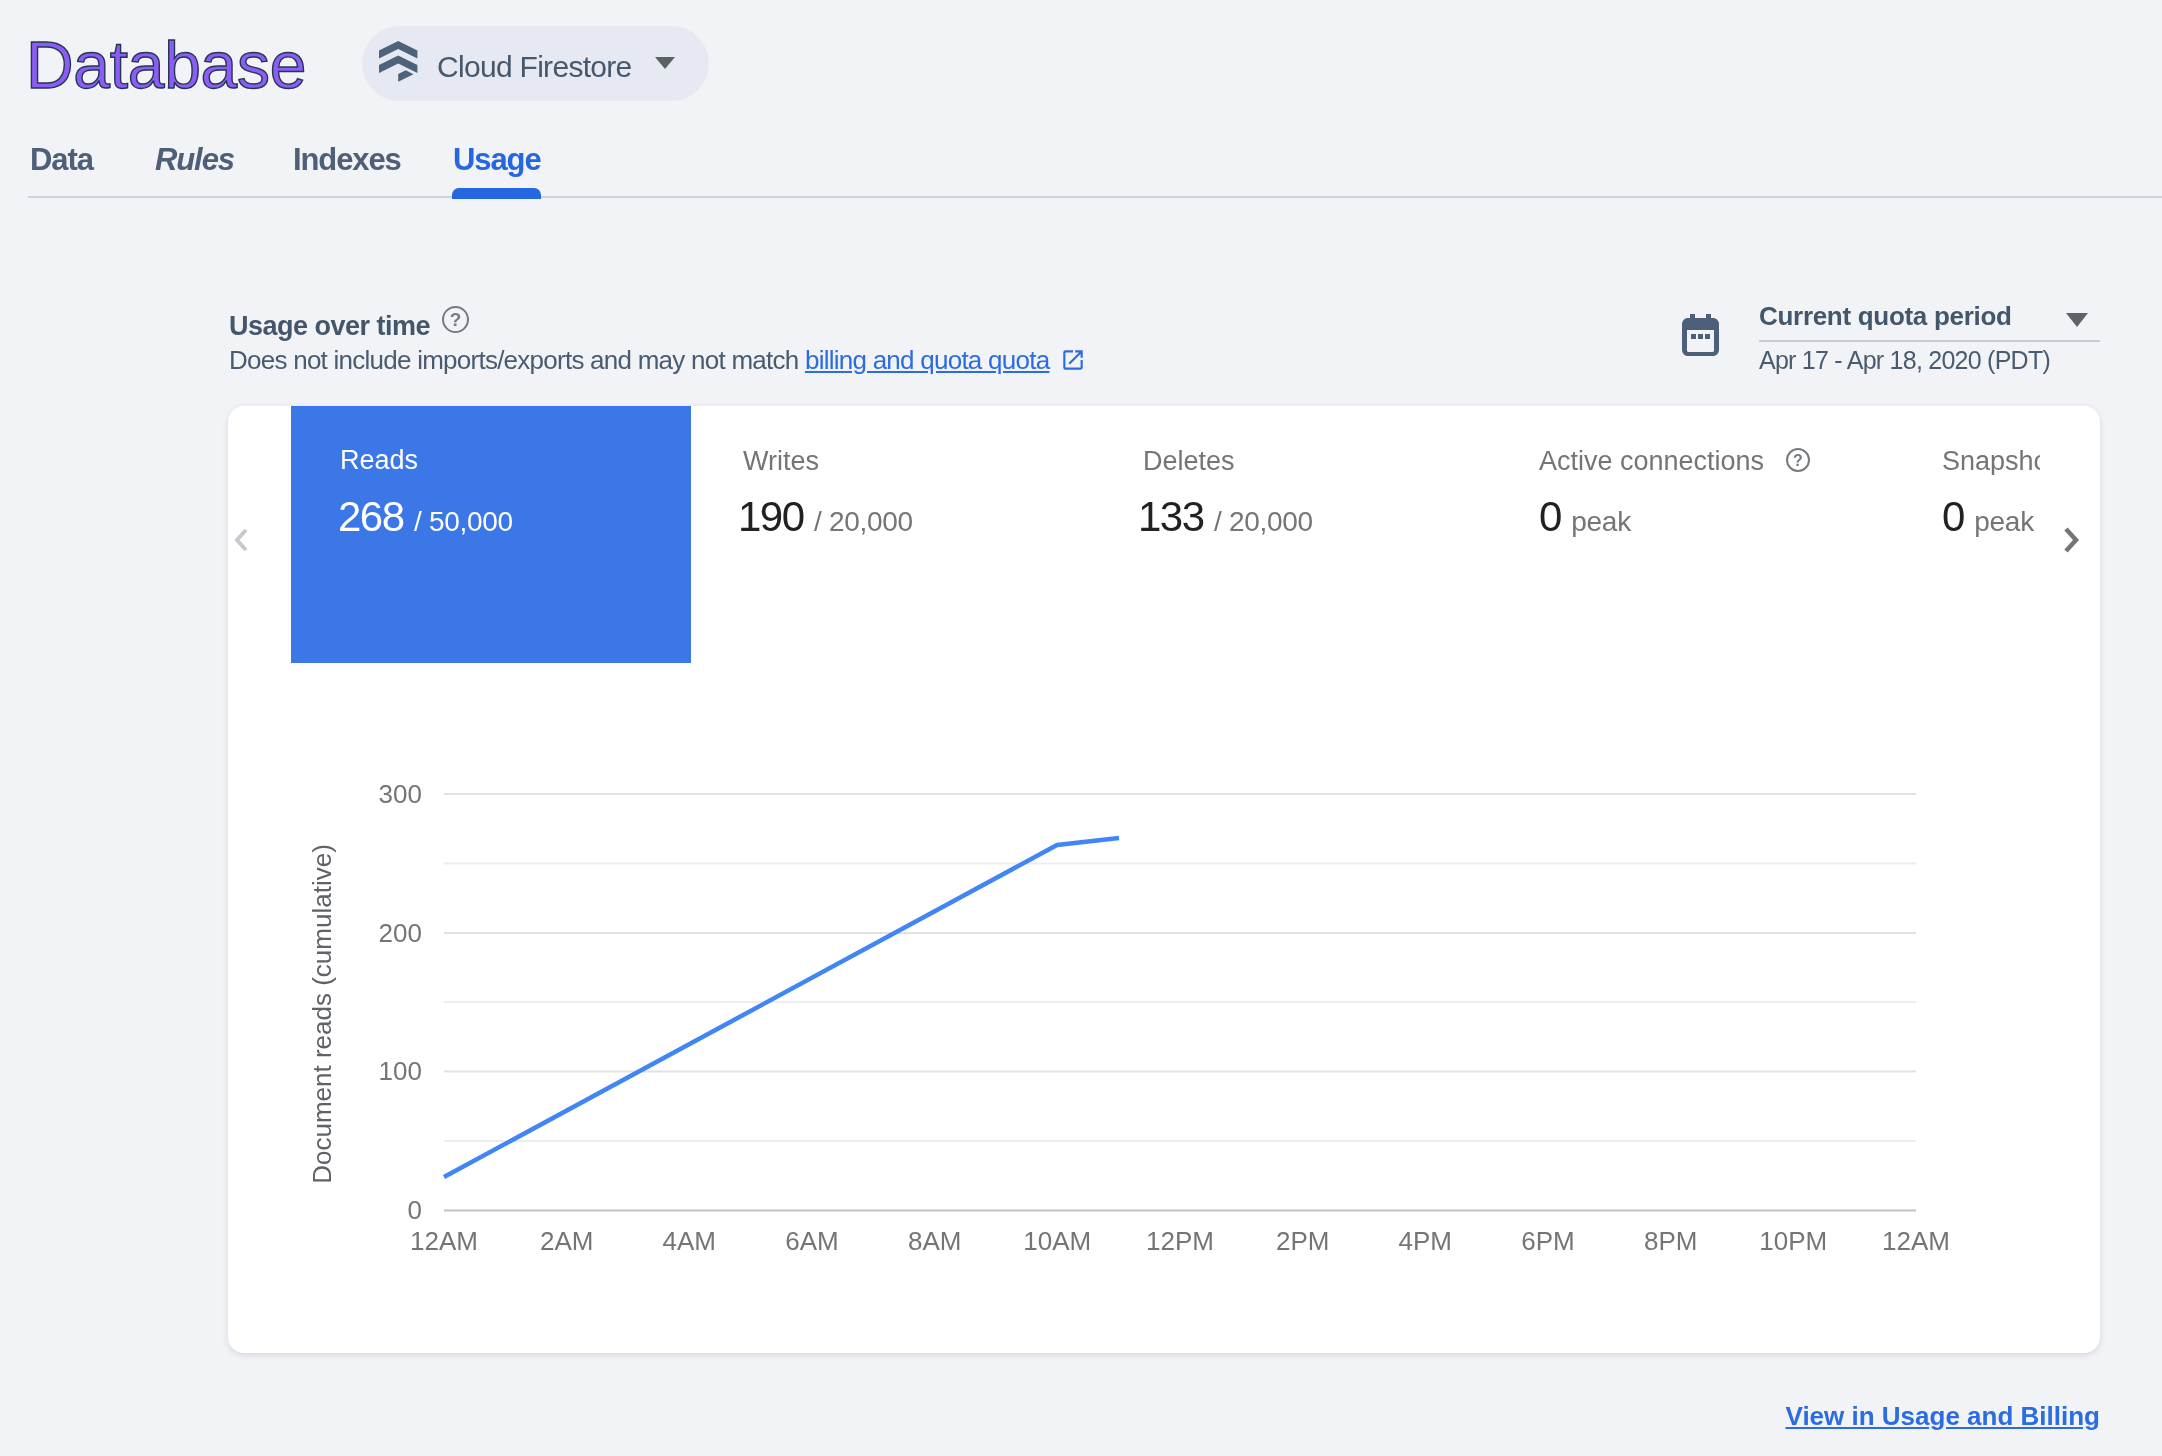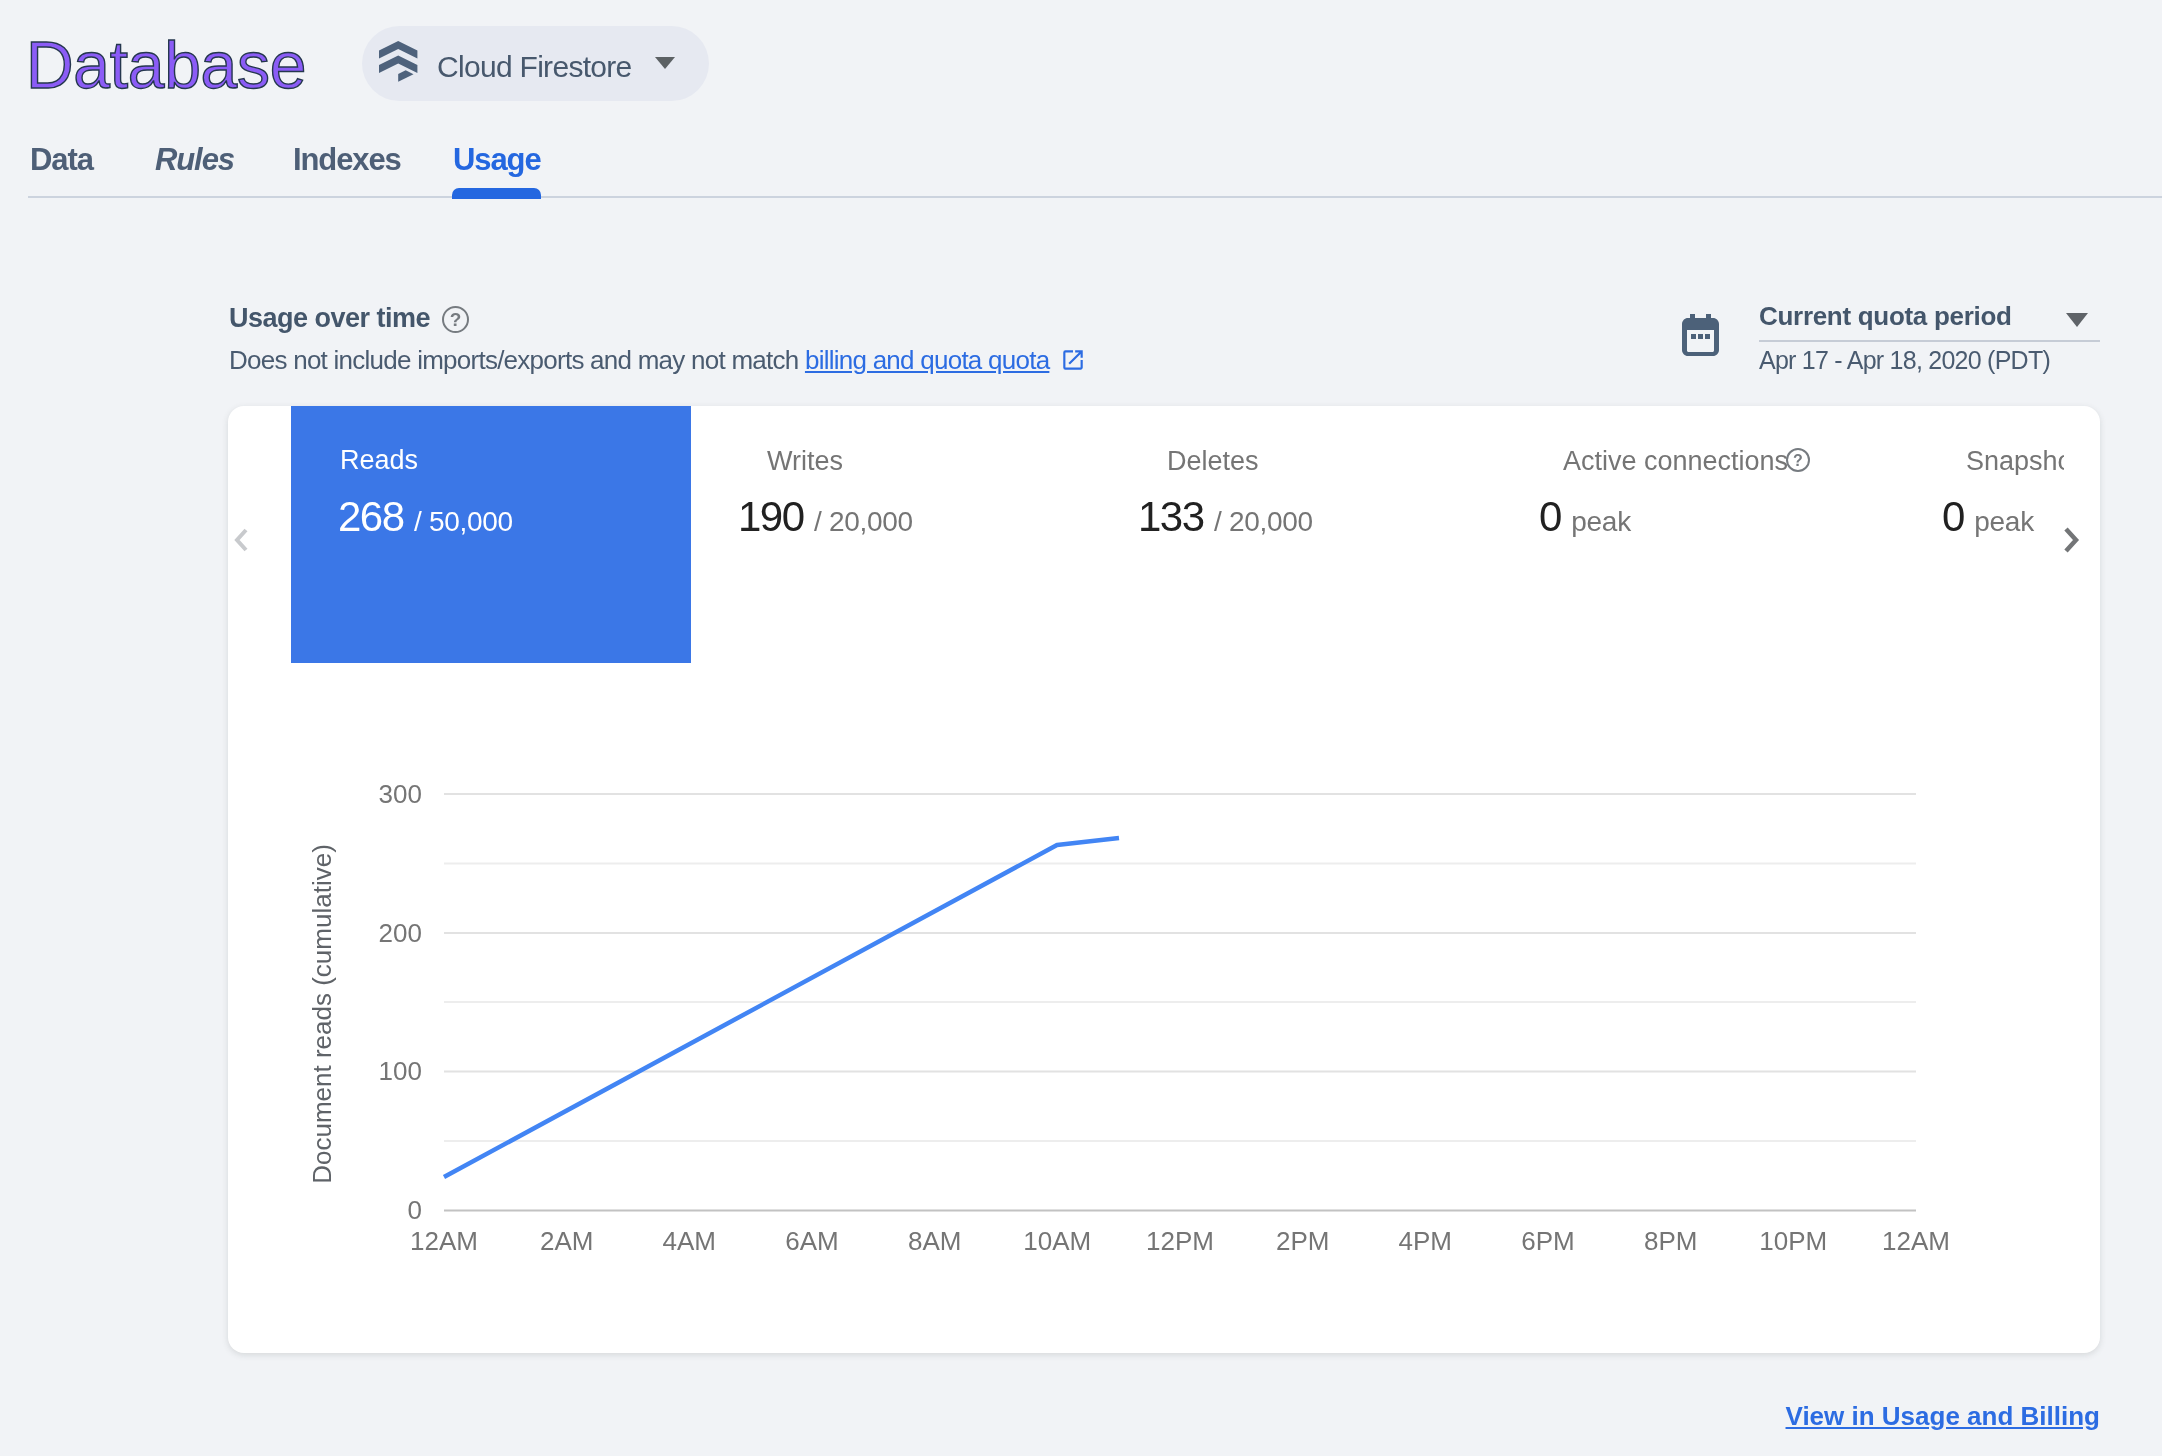--- a/index.html
+++ b/index.html
@@ -10,34 +10,34 @@
   .title { left:26px; top:32px; font-size:66px; font-weight:400; color:#8b5cf6; letter-spacing:-0.3px; line-height:1; -webkit-text-stroke:1.4px #25374e; }
 
   .pill { left:362px; top:26px; width:347px; height:75px; border-radius:38px; background:#e6e9f1; }
   .pill-text { left:437px; top:28px; height:75px; line-height:77px; font-size:30px; letter-spacing:-0.7px; color:#47586d; }
   .caret { left:655px; top:57px; width:0; height:0; border-left:10px solid transparent; border-right:10px solid transparent; border-top:12px solid #5c6164; }
 
   .tab { top:144px; font-size:31px; font-weight:bold; letter-spacing:-1.1px; color:#4e5f77; line-height:1.05; }
   .tab-indicator { z-index:3; left:452px; top:188px; width:89px; height:11px; background:#2467e0; border-radius:7px 7px 0 0; }
   .tabs-divider { left:28px; top:196px; right:0; height:2px; background:#ccd3de; }
 
-  .sec-title { left:229px; top:304px; font-size:27px; font-weight:bold; letter-spacing:-0.5px; color:#44566b; line-height:1.05; }
+  .sec-title { left:229px; top:312px; font-size:27px; font-weight:bold; letter-spacing:-0.5px; color:#44566b; line-height:1.05; }
   .help-circ { width:27px; height:27px; border-radius:50%; border:2.5px solid #767b80; color:#767b80; text-align:center; font-weight:bold; }
   .subtitle { left:229px; top:347px; font-size:26px; letter-spacing:-0.75px; color:#4a5b70; line-height:1.05; }
   .subtitle a { color:#2c6ce2; }
 
   .cqp { left:1759px; top:303px; font-size:26px; font-weight:bold; letter-spacing:-0.3px; color:#44566b; line-height:1.05; }
   .cqp-caret { left:2066px; top:313px; width:0; height:0; border-left:11px solid transparent; border-right:11px solid transparent; border-top:14px solid #5f6368; }
   .cqp-line { left:1759px; top:340px; width:341px; height:2px; background:#c6ccd6; }
   .cqp-date { left:1759px; top:347px; font-size:25px; letter-spacing:-0.75px; color:#4a5b70; line-height:1.05; }
 
   .card { left:228px; top:406px; width:1872px; height:947px; background:#fff; border-radius:16px; box-shadow:0 2px 6px rgba(60,64,67,.15); }
 
   .tile { left:63px; top:0; width:400px; height:257px; background:#3b77e7; }
-  .m-label { font-size:27px; color:#757575; line-height:1.05;margin-left:24px; }
+  .m-label { font-size:27px; color:#757575; line-height:1.05; }
   .m-num { font-size:42px; letter-spacing:-1.5px; color:#212121; }
   .m-den { font-size:28px; letter-spacing:-0.3px; color:#757575; margin-left:6px; }
   .numrow { line-height:1.05; }
 
   .vlink { top:1403px; right:62px; font-size:26px; font-weight:bold; color:#2c6ce2; text-decoration:underline; line-height:1.05; }
 </style>
 </head>
 <body>
   <div class="abs title">Database</div>
 

